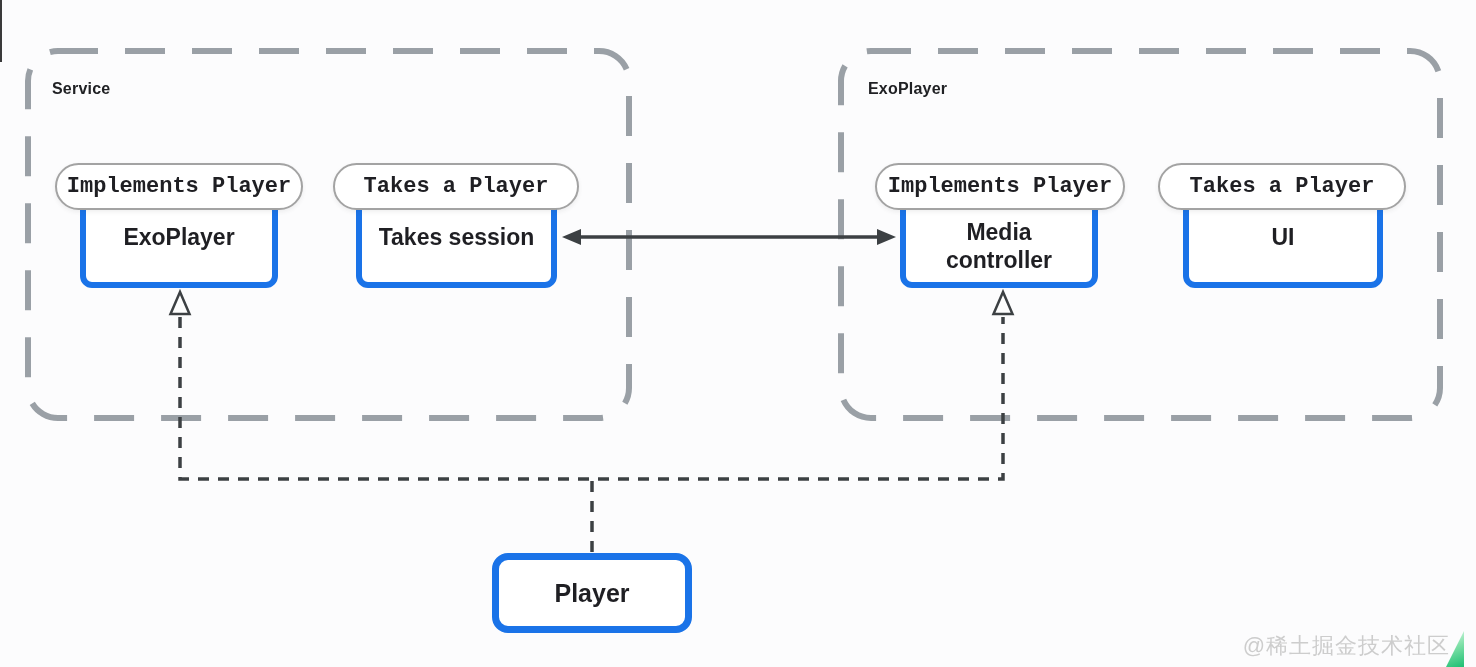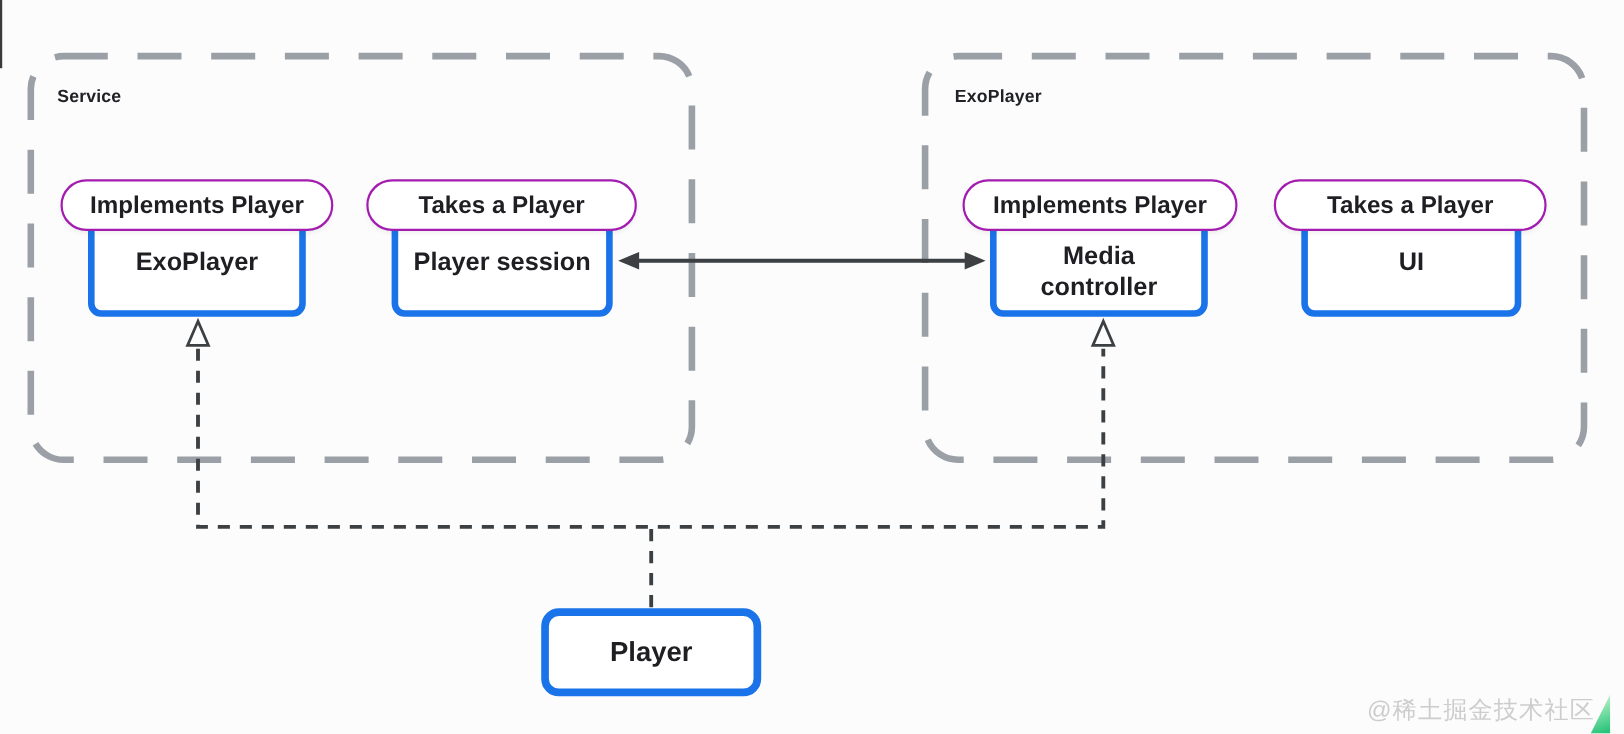--- a/index.html
+++ b/index.html
@@ -31,26 +31,26 @@
     font-size:16px;font-weight:700;letter-spacing:.2px;
     color:var(--text-dark);
     z-index:4;
   }
   .group-label.service{left:52px;top:80px;}
   .group-label.activity{left:868px;top:80px;}
 
   .pill{
     position:absolute;height:47px;top:163px;
     background:#ffffff;
-    border:2px solid #a21caf;
+    border:2px solid #a3a3a3;
     border-radius:24px;
     box-shadow:0 2px 4px rgba(60,64,67,.08);
     display:flex;align-items:center;justify-content:center;
     font-size:22px;font-weight:700;color:#1f1f23;
-    z-index:4;white-space:nowrap;
+    z-index:4;white-space:nowrap;font-family:Liberation Mono, monospace;
   }
   .pill.p-svc-impl{left:55px;width:248px;}
   .pill.p-svc-takes{left:333px;width:246px;}
   .pill.p-act-impl{left:875px;width:250px;}
   .pill.p-act-takes{left:1158px;width:248px;}
 
   .bluebox{
     position:absolute;top:188px;height:100px;
     background:#ffffff;
     border:6px solid var(--accent-blue);
@@ -116,21 +116,21 @@
     <polygon points="1003,292 993.5,314 1012.5,314" fill="#fdfdfd" stroke-width="2.5" stroke="#3c4043"></polygon>
   </svg>
 
   <div class="group-label service">Service</div>
   <div class="group-label activity">ExoPlayer</div>
 
   <div class="bluebox single b-exoplayer">
     <span>ExoPlayer</span>
   </div>
   <div class="bluebox single b-mediasession">
-    <span>Player session</span>
+    <span>Takes session</span>
   </div>
   <div class="bluebox double b-mediacontroller">
     <span>Media</span>
     <span>controller</span>
   </div>
   <div class="bluebox single b-ui">
     <span>UI</span>
   </div>
 
   <div class="pill p-svc-impl">Implements Player</div>

